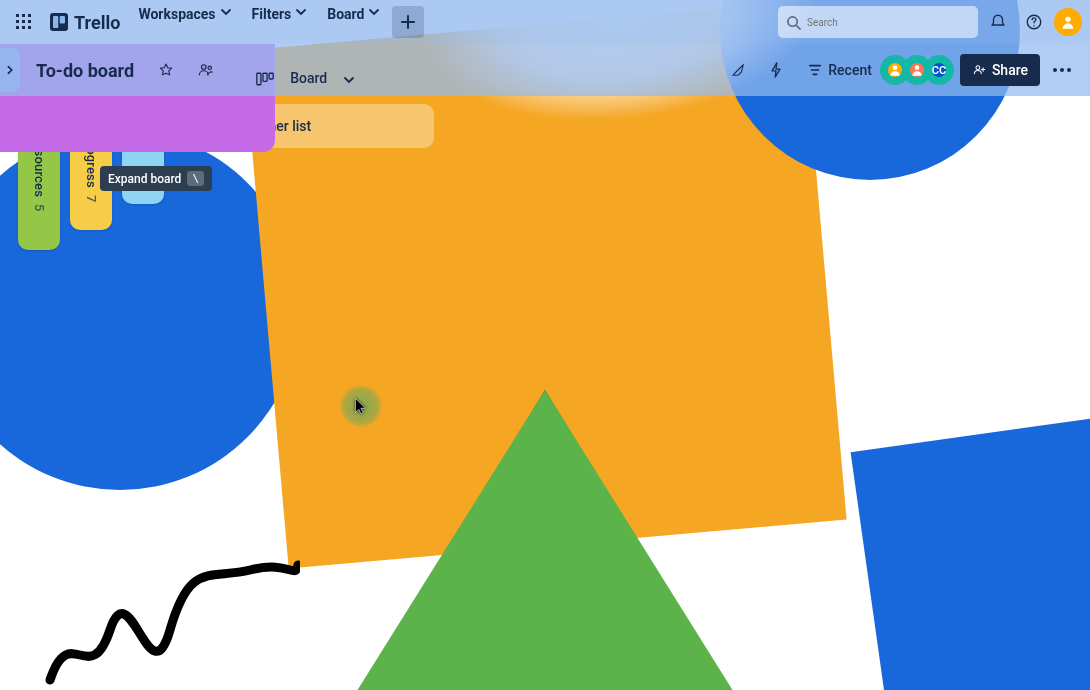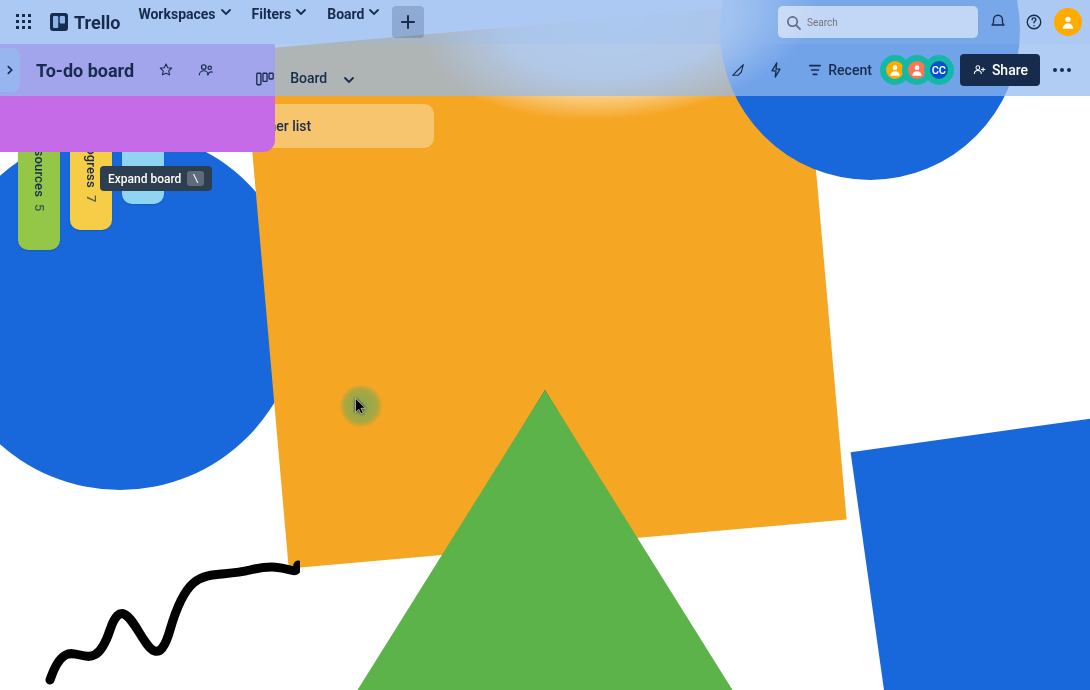--- a/index.html
+++ b/index.html
@@ -35,21 +35,21 @@
   .sidebar-toggle { width:20px; height:44px; background: rgba(148,186,238,0.78); border-radius:0 8px 8px 0; display:flex; align-items:center; justify-content:center; cursor:pointer; }
   .boardbar-overlay { position:absolute; left:0; right:0; top:0; bottom:0; background: rgba(148,186,238,0.72); z-index:-1; }
   
   .purple-block { position:absolute; left:0; top:0; width:275px; height:108px; background:#c56be7; z-index:-2; border-radius:0 0 12px 0;}
   .board-title { font-size:18px; font-weight:700; padding:4px 8px; border-radius:4px; cursor:pointer; }
   .hdr-icon { width:32px; height:32px; border-radius:4px; display:flex; align-items:center; justify-content:center; cursor:pointer; }
   .view-switcher { display:flex; align-items:flex-end; gap:16px; font-size:14px; font-weight:500; padding:0 10px; height:32px; border-radius:4px; cursor:pointer; }
   .right-cluster { margin-left:auto; display:flex; align-items:center; gap:6px; }
   .filters { display:flex; align-items:center; gap:6px; padding:0 10px; height:32px; border-radius:4px; font-size:14px; font-weight:500; cursor:pointer;}
   .avatar-stack { display:flex; }
-  .avatar-stack .sa { width:30px; height:30px; border-radius:50%; border:6px solid #14b8a6; margin-left:-8px; display:flex; align-items:center; justify-content:center; font-size:11px; font-weight:600; color:#fff;}
+  .avatar-stack .sa { width:30px; height:30px; border-radius:50%; border:8px solid #14b8a6; margin-left:-8px; display:flex; align-items:center; justify-content:center; font-size:11px; font-weight:600; color:#fff;}
   .sa1{ background:#ffab00; margin-left:0;}
   .sa2{ background:#ff7452;}
   .sa3{ background:#0052cc;}
   .share-btn { background:#172b4d; color:#fff; height:32px; padding:16px 12px; display:flex; align-items:center; gap:6px; border-radius:4px; font-size:14px; font-weight:500; cursor:pointer;}
 
   
   .canvas { position:relative; z-index:5; padding: 8px 0 0 18px; display:flex; align-items:flex-start; gap:10px;}
   .collapsed-list { width:42px; border-radius:10px; padding:8px 0 12px; display:flex; flex-direction:column; align-items:center; gap:12px; cursor:pointer; box-shadow: 0 1px 2px rgba(9,30,66,0.2);}
   .cl1 { background:#94c748; height: 146px;}
   .cl2 { background:#f5cd47; height: 126px;}

